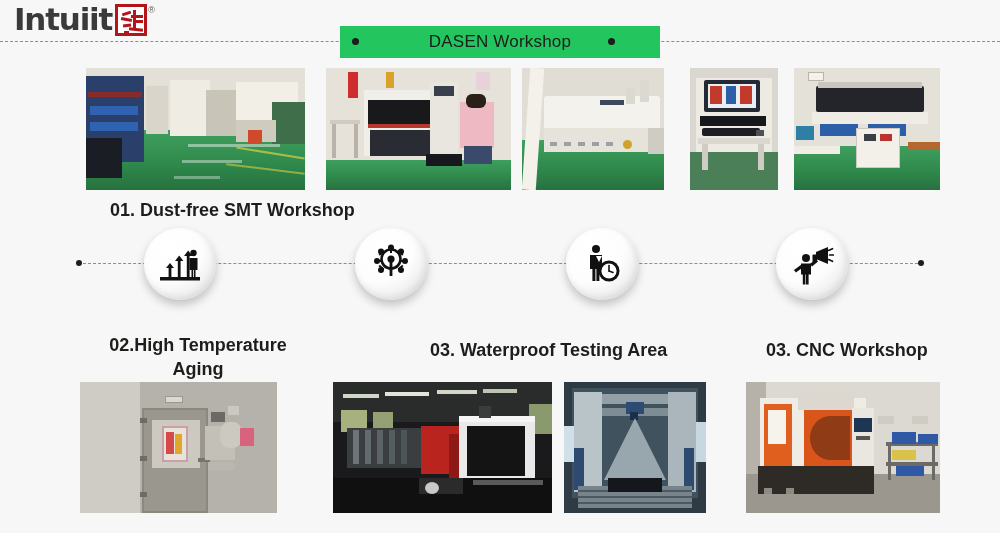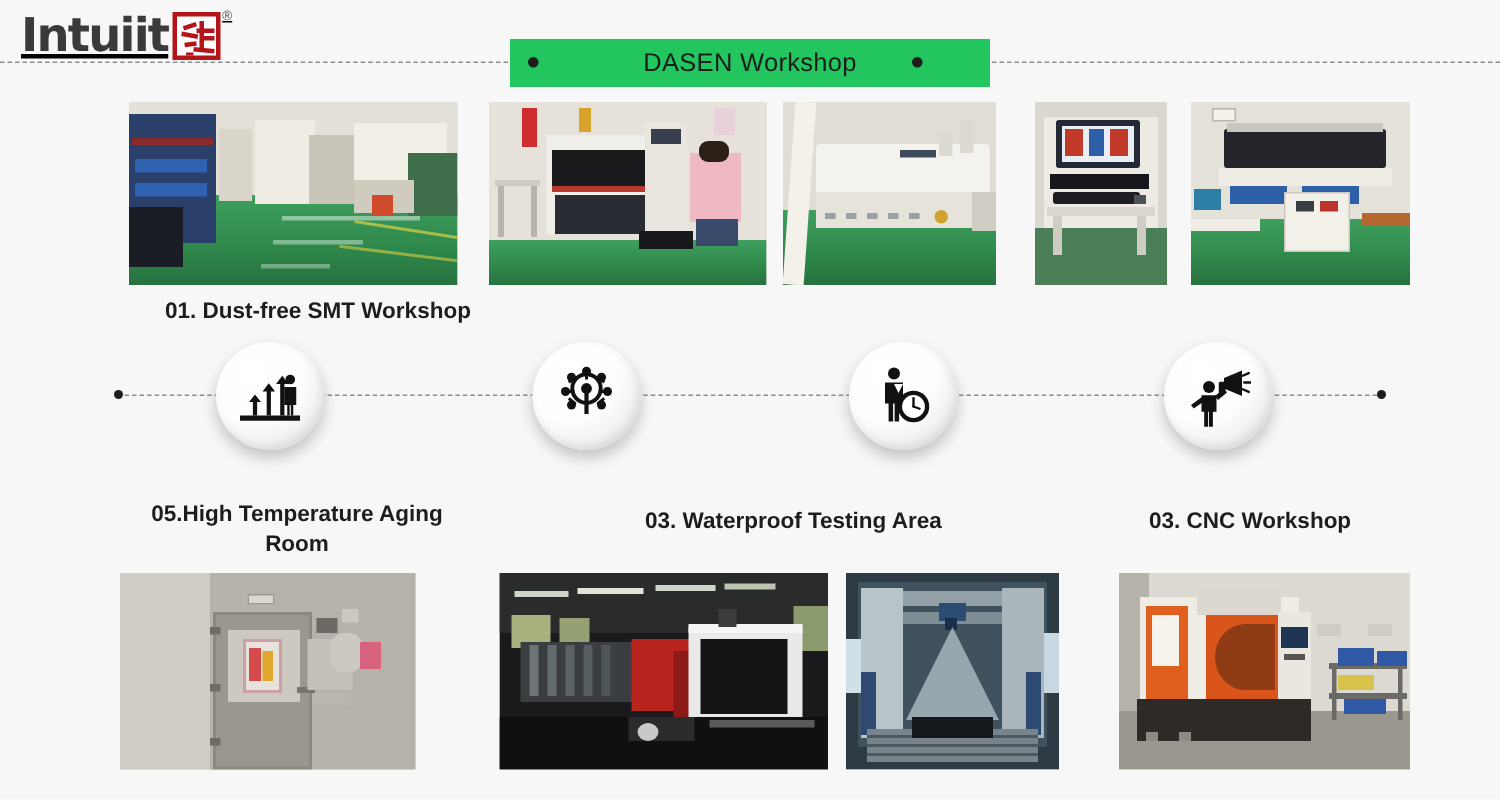--- a/index.html
+++ b/index.html
@@ -17,23 +17,22 @@
     background: #f7f7f7;
     overflow: hidden;
   }
 
   
   .logo {
     position: absolute;
     left: 14px;
     top: 4px;
     display: flex;
-    align-items: flex-end;
+    align-items: flex-start;
     height: 36px;
-    text-decoration: underline;
   }
   .logo-word {
     font-family: "DejaVu Sans", sans-serif;
     font-weight: 700;
     font-size: 31px;
     letter-spacing: -1.2px;
     color: #3a3a3a;
     line-height: 1;
   }
   .logo-seal {
@@ -114,21 +113,21 @@
   .px { position: absolute; }
 
   
   .floor-green { background: linear-gradient(180deg,#3f9f5e 0%, #2f8a4c 55%, #27713f 100%); }
 
   
   .caption {
     position: absolute;
     font-weight: 700;
     color: #1d1d1b;
-    font-size: 15px;
+    font-size: 18px;
     line-height: 1.35;
   }
 
   
   .mid-rule {
     position: absolute;
     left: 78px;
     top: 263px;
     width: 845px;
     height: 0;
@@ -357,21 +356,21 @@
         <path d="M11.5 21.5 L4 27 l1.8 2.4 l7.2-5z"></path>
         <path d="M20 21 l6-5 l2 2.6 l-6 5z"></path>
         <path d="M26 9 l12-5 v17 l-12-5 z"></path>
         <rect x="22.5" y="11.5" width="4.5" height="8" rx="1"></rect>
         <path d="M38.5 7.5 l4-1.8 M39.5 12 h4.2 M38.5 16.5 l4 1.8" stroke="#111" stroke-width="1.6" fill="none" stroke-linecap="round"></path>
       </g>
     </svg>
   </div>
 
   <div class="caption" style="left:82px; top:333px; width:232px; text-align:center;">
-    <div>05.High Temperature Aging</div>
+    <div>02.High Temperature Aging</div>
     <div>Room</div>
   </div>
 
   <div class="caption" style="left:430px; top:338px;">03. Waterproof Testing Area</div>
 
   <div class="caption" style="left:766px; top:338px;">03. CNC Workshop</div>
 
   <div class="photo" style="left:80px; top:382px; width:197px; height:131px;">
     <div class="inner">
       <div class="px" style="left:0;top:0;width:197px;height:131px;background:#bfbcb5;"></div>

